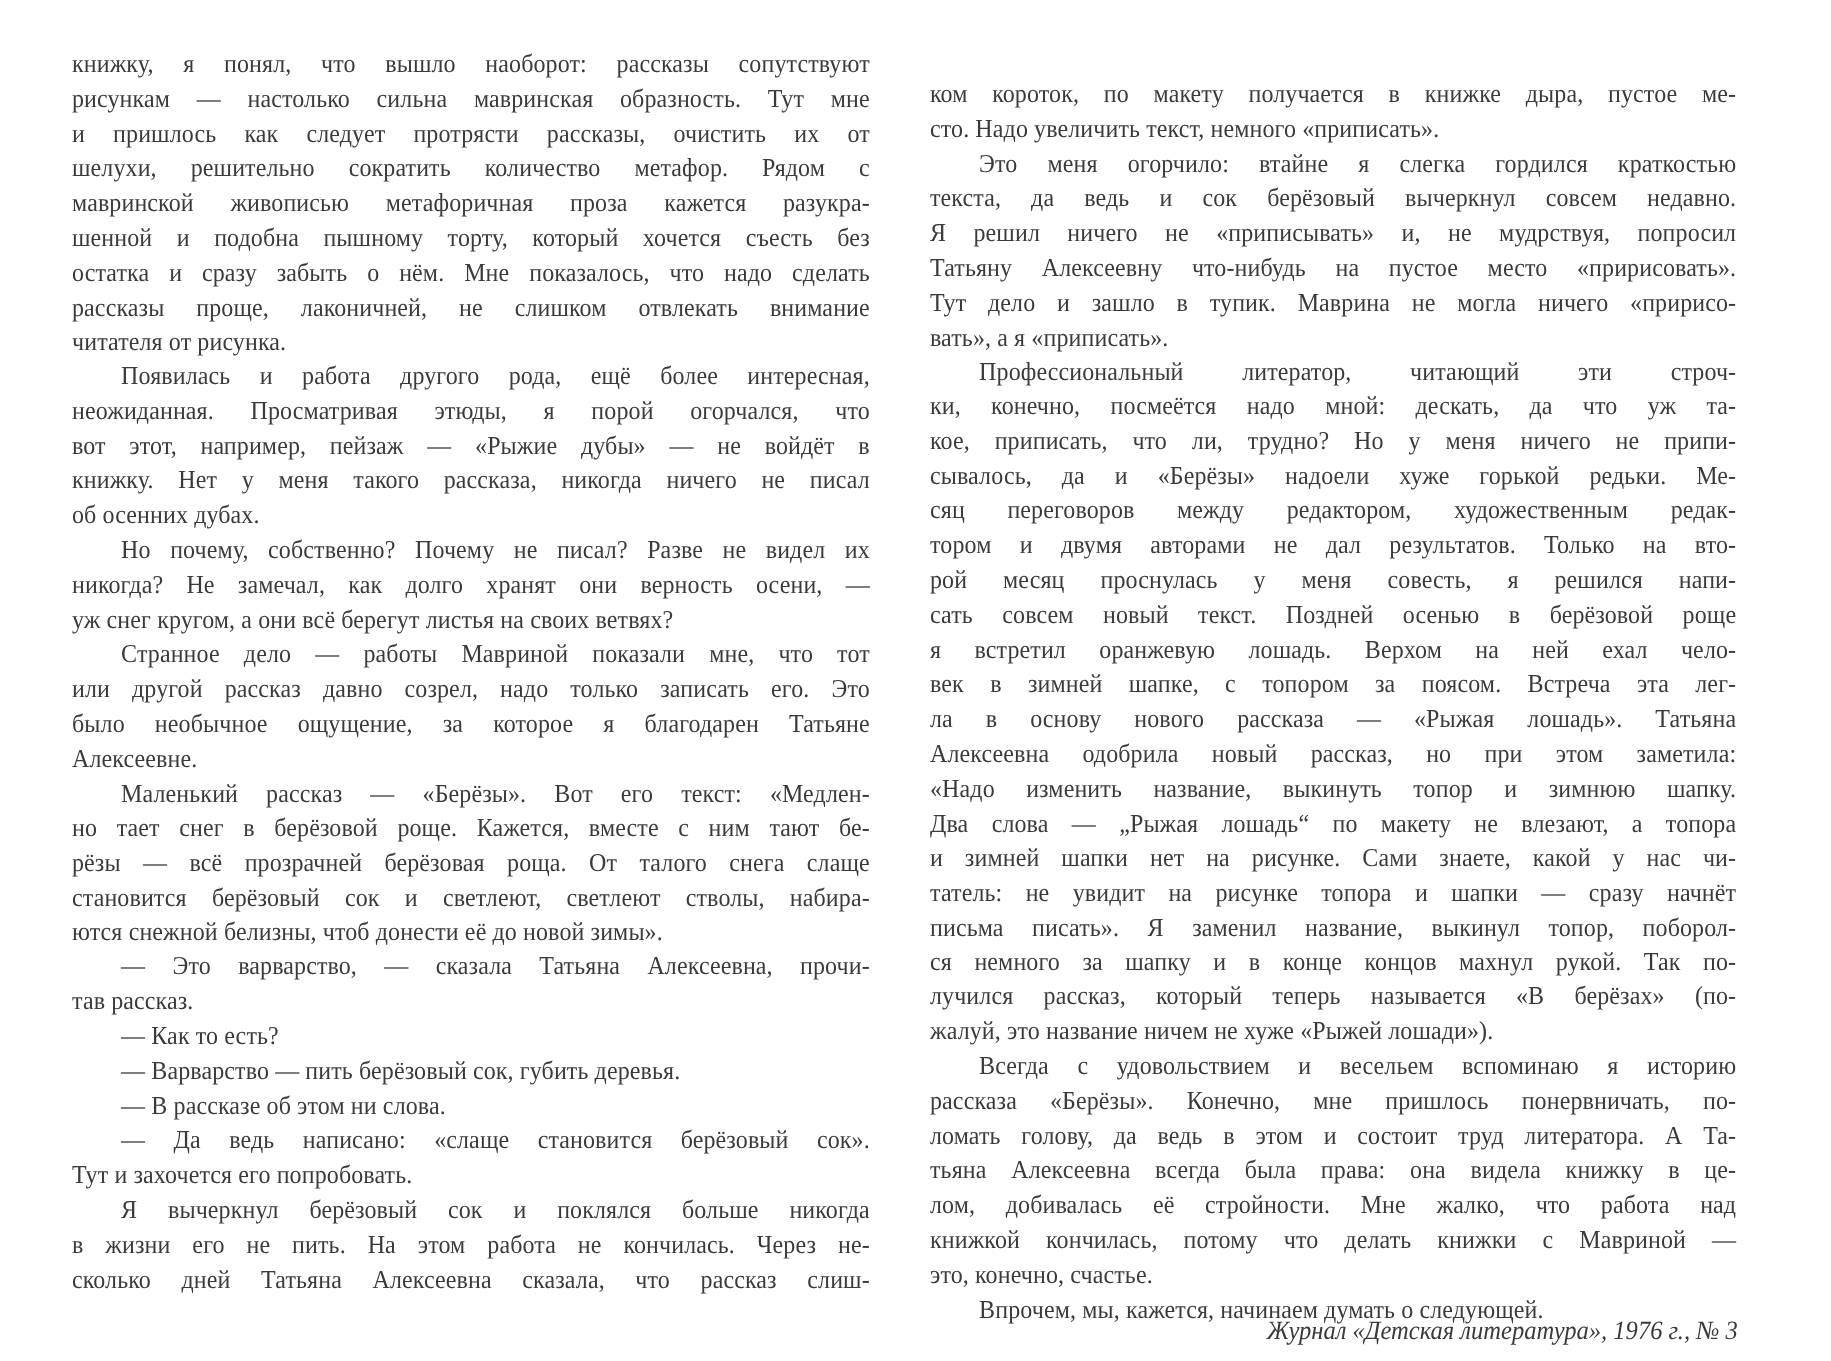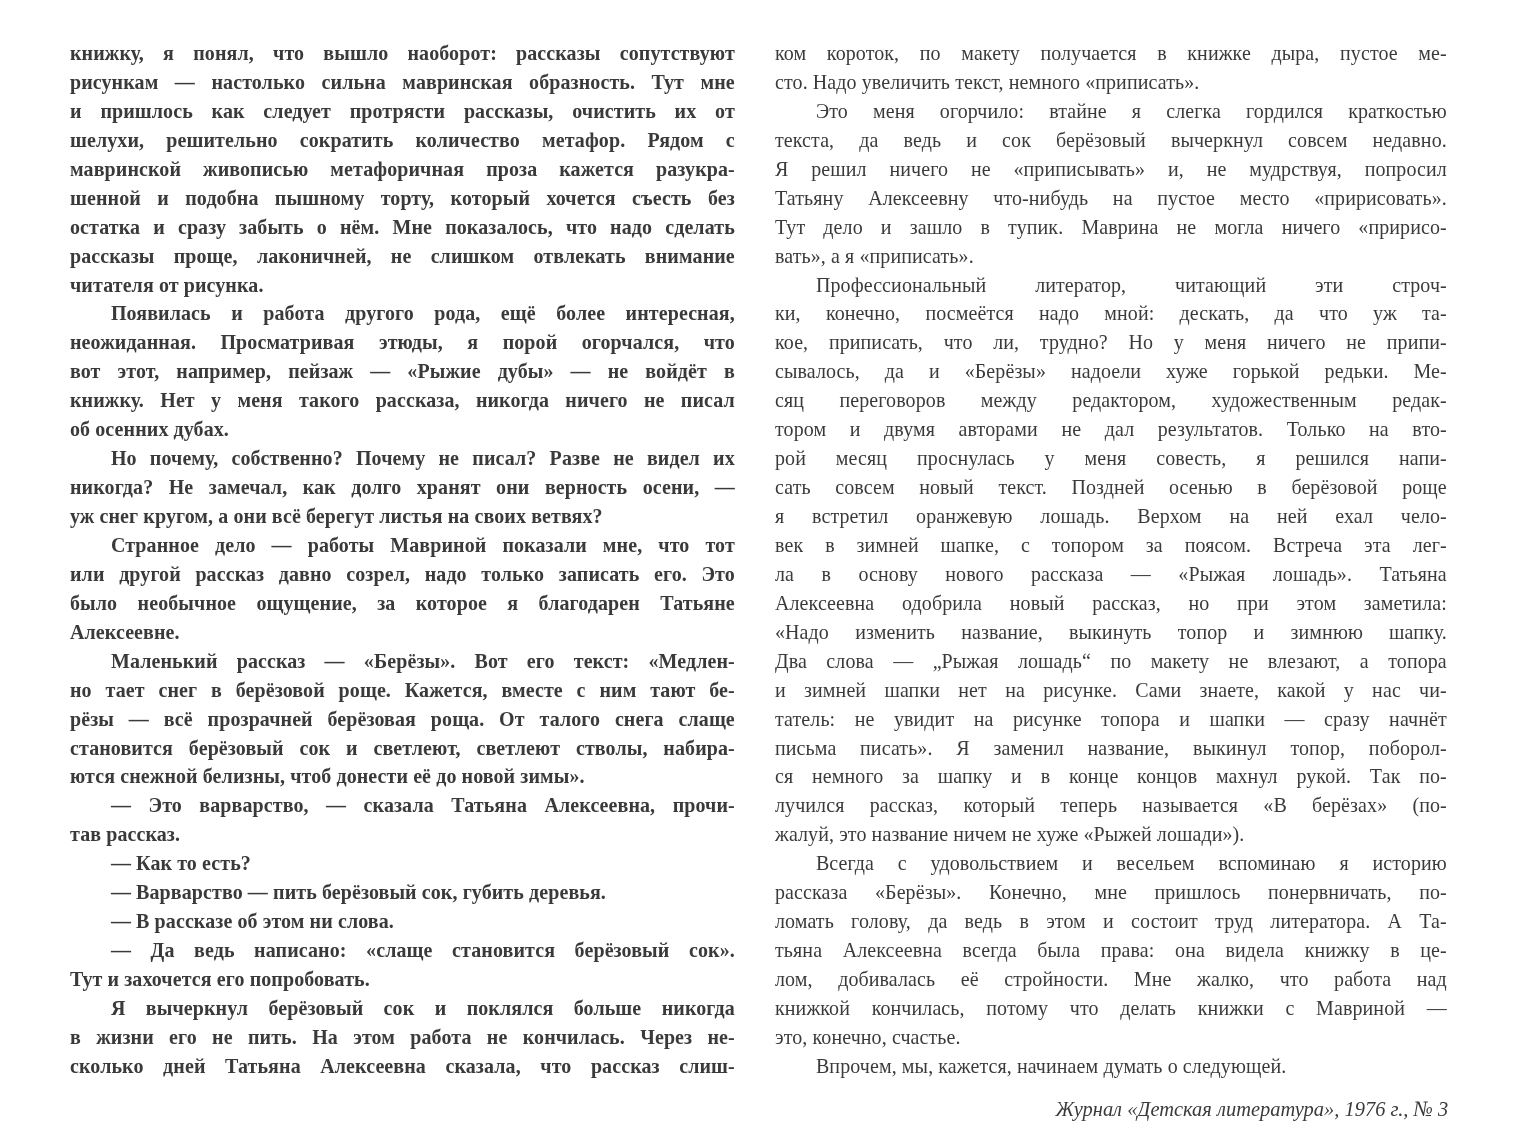--- a/index.html
+++ b/index.html
@@ -1,22 +1,22 @@
 <!DOCTYPE html>
 <html><head>
 <meta charset="utf-8">
 <style>
   html, body { margin:0; padding:0; }
   body {
     width:1526px; height:1134px; background:#ffffff; overflow:hidden; position:relative;
     font-family:"Liberation Serif","DejaVu Serif",serif; color:#3a3a3a;
   }
   .col { position:absolute; top:39px; }
-  #col-left { left:70px; width:665px;font-weight:bold; }
-  #col-right { left:775px; width:672px; }
+  #col-left { left:60px; width:665px; }
+  #col-right { left:775px; width:672px;margin-top:25px; }
   .line {
     height:28.95px; line-height:28.95px; font-size:21.5px; white-space:nowrap;
     text-align:justify; text-align-last:justify; letter-spacing:0.1px;
     transform:scaleX(0.93); transform-origin:left center; width:107.5%;
   }
   .line.last { text-align-last:left; }
   .line.indent { text-indent:44px; }
   .citation {
     position:absolute; right:78px; top:1096px; font-size:22px; font-style:italic; color:#3a3a3a;
     transform:scaleX(0.93); transform-origin:right center; white-space:nowrap;

